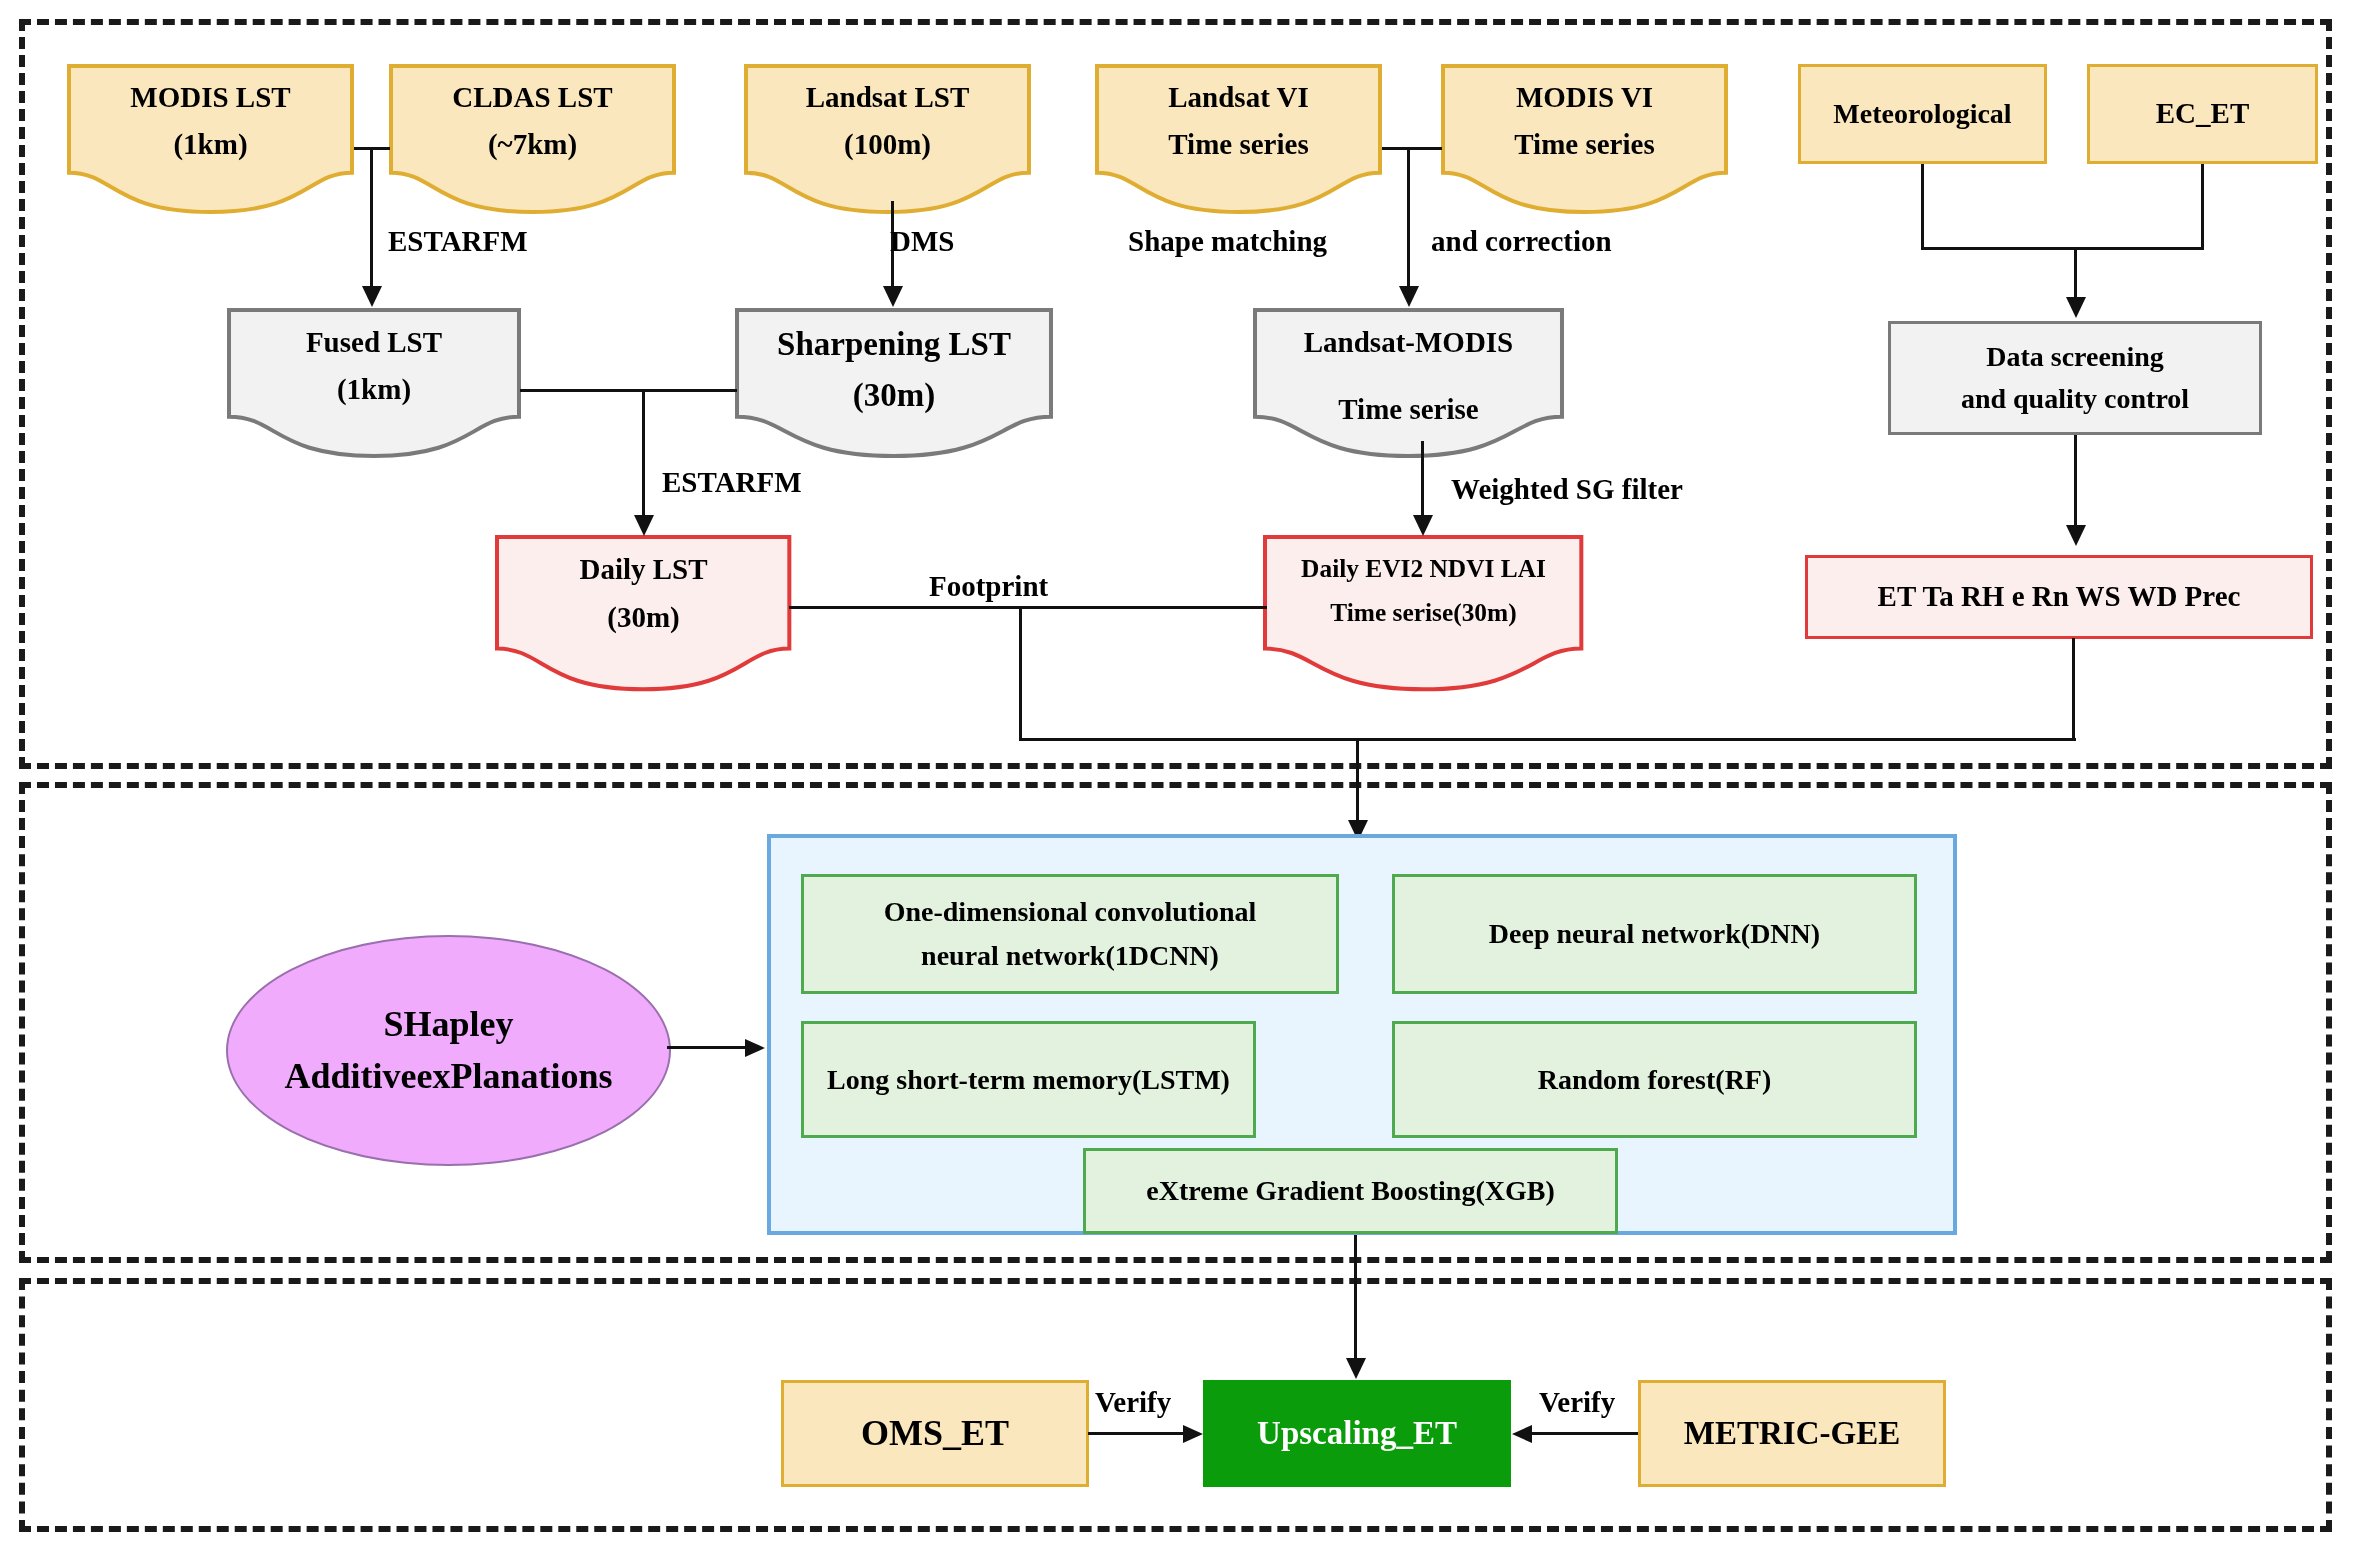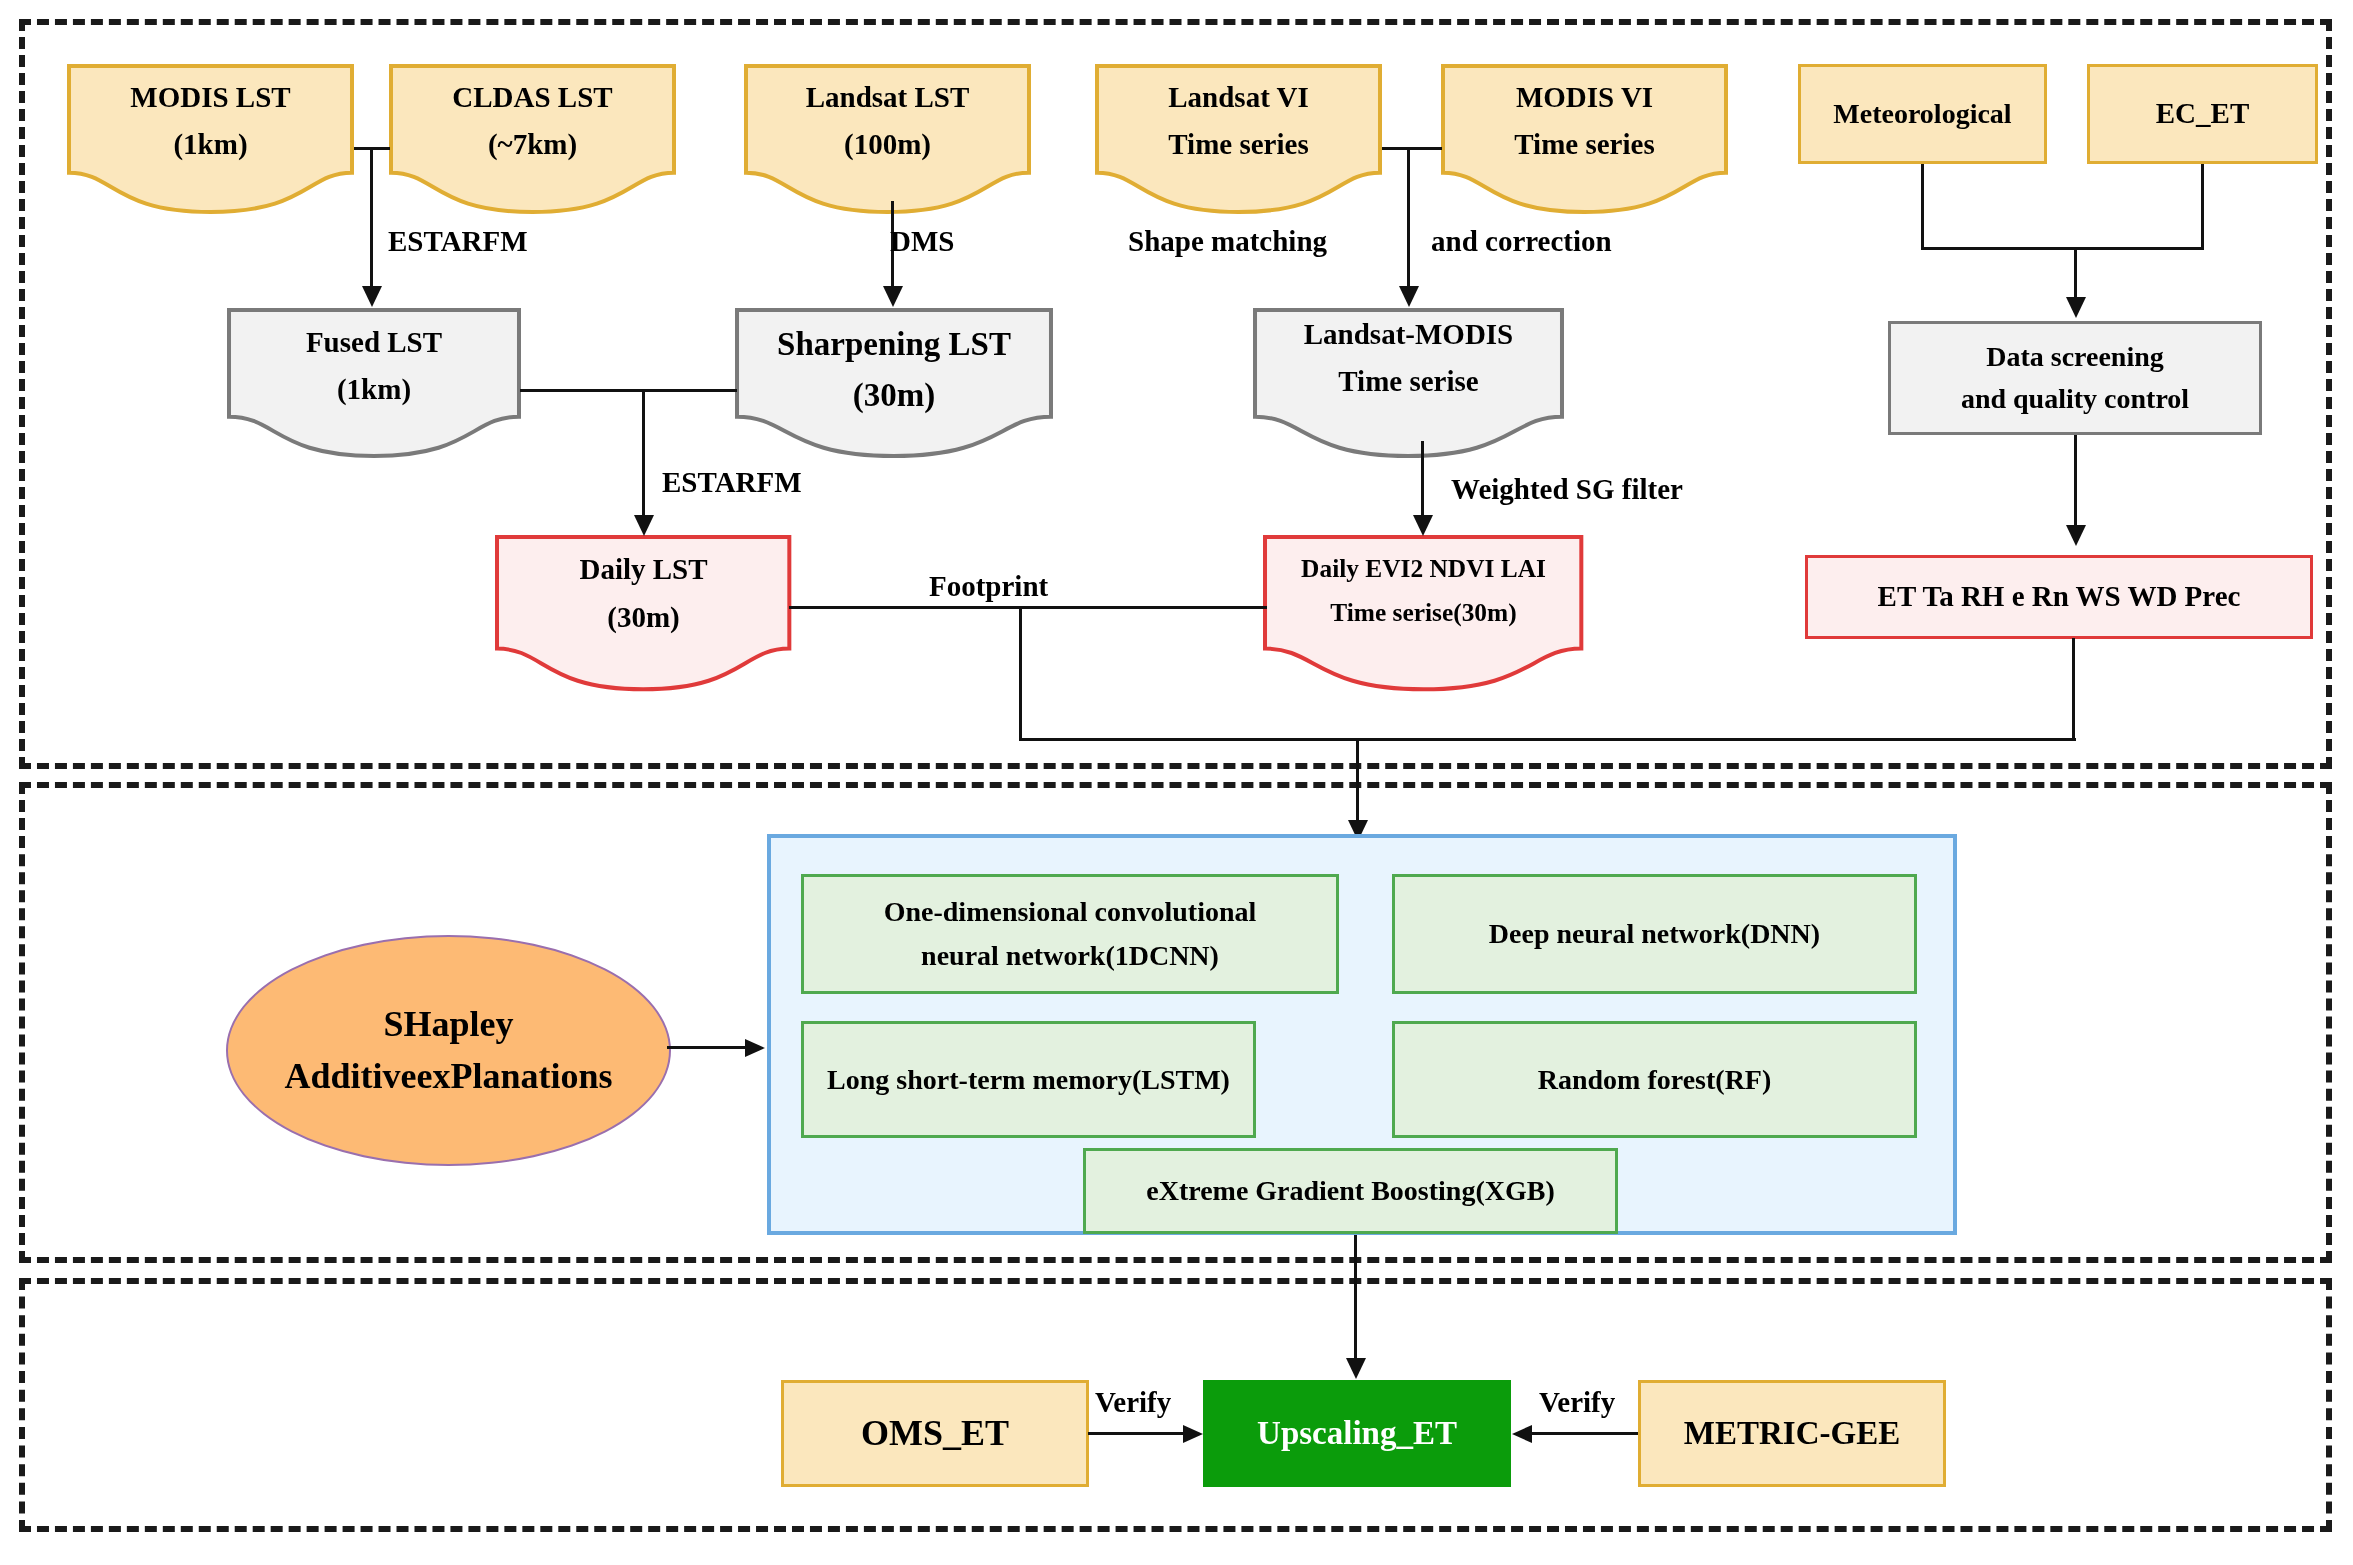--- a/index.html
+++ b/index.html
@@ -19,21 +19,21 @@
   .rect-green-fill{background:#0b9c0b;border:3.3px solid #0b9c0b;color:#ffffff;}
   .rect-greenlt{background:#e3f1df;border:3.3px solid #4fa94f;}
 
   
   .docwrap{position:absolute;}
   .docwrap svg{position:absolute;left:0;top:0;}
   .doclabel{position:absolute;left:0;right:0;display:flex;flex-direction:column;
             align-items:center;justify-content:flex-start;
             font-weight:700;line-height:1.3;pointer-events:none;}
 
-  .ellipse{position:absolute;border-radius:50%;background:#fdba74;border:2.7px solid #9a6fae;
+  .ellipse{position:absolute;border-radius:50%;background:#f0abfc;border:2.7px solid #9a6fae;
            display:flex;align-items:center;justify-content:center;text-align:center;
            font-weight:700;line-height:1.3;}
 
   .bluebox{position:absolute;background:#e8f4fe;border:4px solid #6aa9e0;box-sizing:border-box;}
 
   
   .ln{position:absolute;background:#111;}
   .lnh{height:3.3px;}
   .lnv{width:3.3px;}
   .arrow{position:absolute;width:0;height:0;}
@@ -128,21 +128,21 @@
     <div class="doclabel t50" style="top:14.7px;">
       <span>Sharpening  LST</span>
       <span style="margin-top:8px;">(30m)</span>
     </div>
   </div>
 
   <div class="docwrap" style="left:1253px;top:308px;width:311px;height:150px;">
     <svg width="311" height="150" viewBox="0 0 465 225" preserveAspectRatio="none">
       <path d="M3 3 H462 V163 C387 163 387 222 232 222 C77 222 77 163 3 163 Z" fill="#f2f2f2" stroke="#7a7a7a" stroke-width="6"></path>
     </svg>
-    <div class="doclabel t44" style="top:8px;">
+    <div class="doclabel t44" style="top:16px;gap:20px;">
       <span>Landsat-MODIS</span>
       <span style="margin-top:9.4px;">Time serise</span>
     </div>
   </div>
 
   <div class="node rect-grey" style="left:1888px;top:321px;width:374px;height:114px;flex-direction:column;">
     <span class="t42">Data screening</span>
     <span class="t42" style="margin-top:6.7px;">and quality control</span>
   </div>
 

